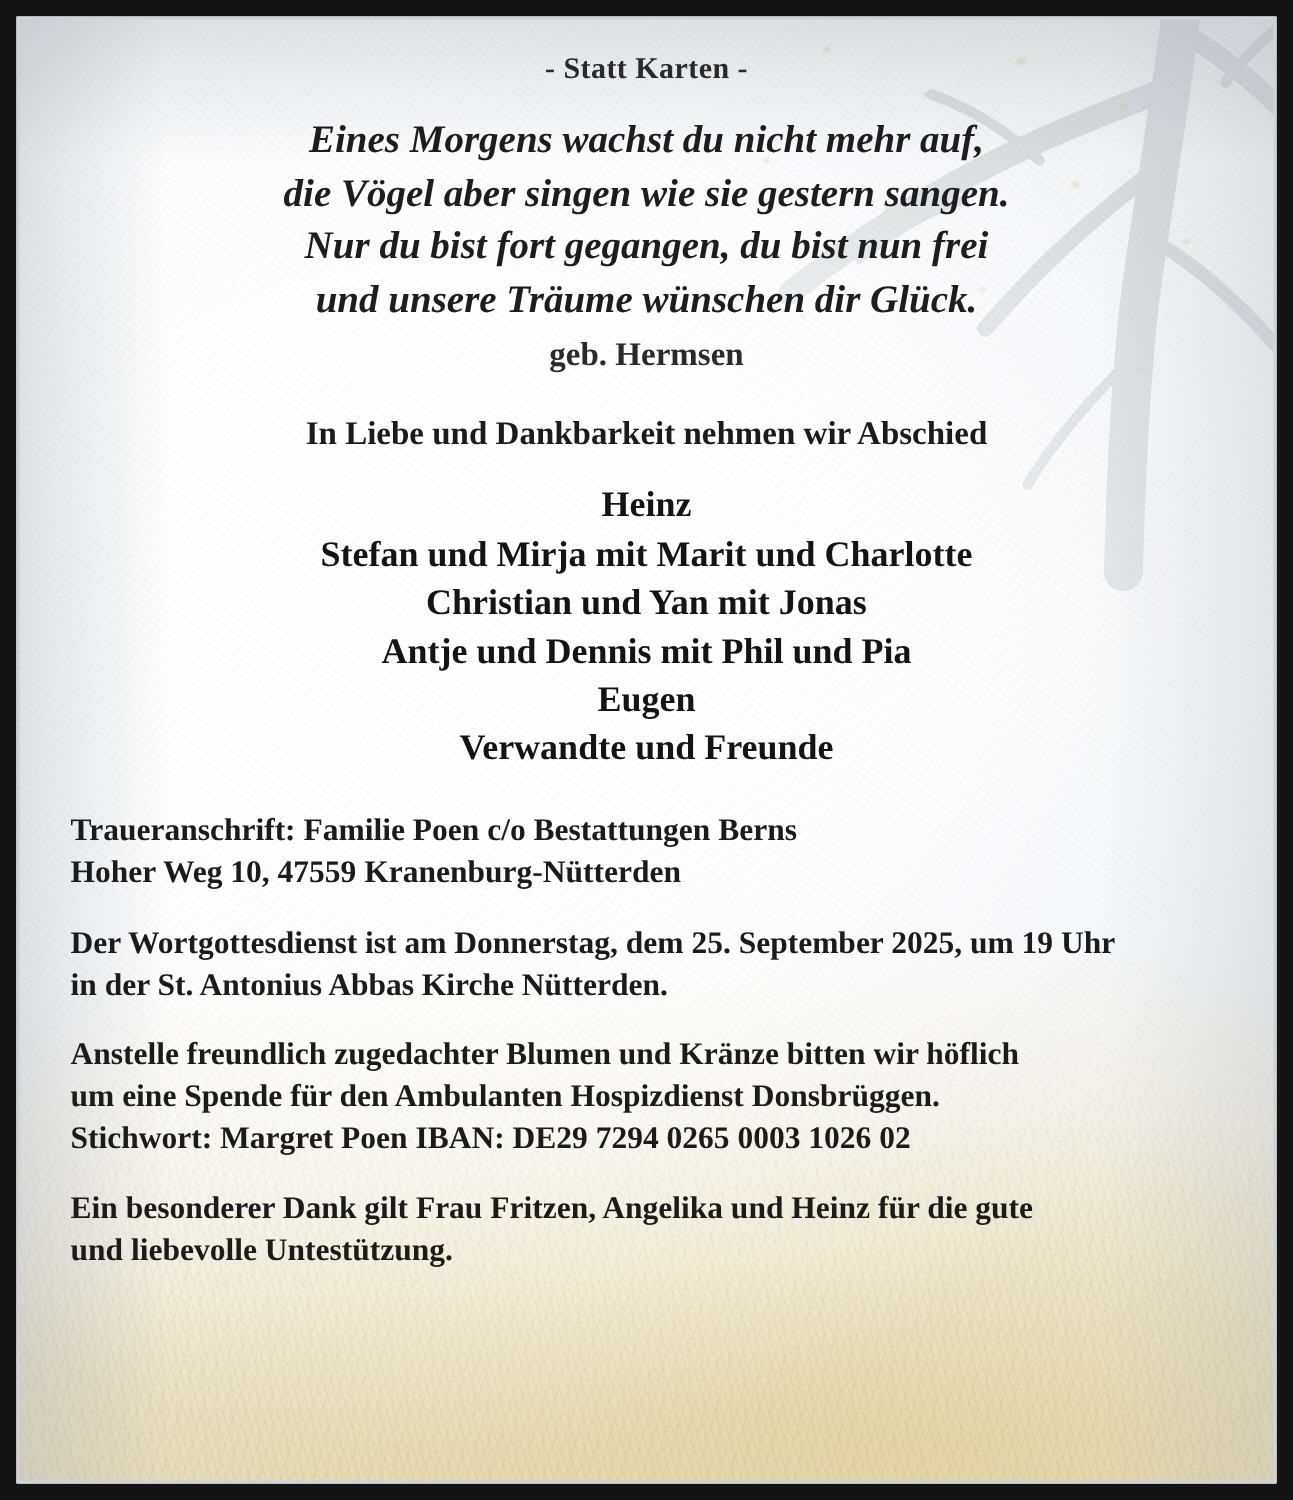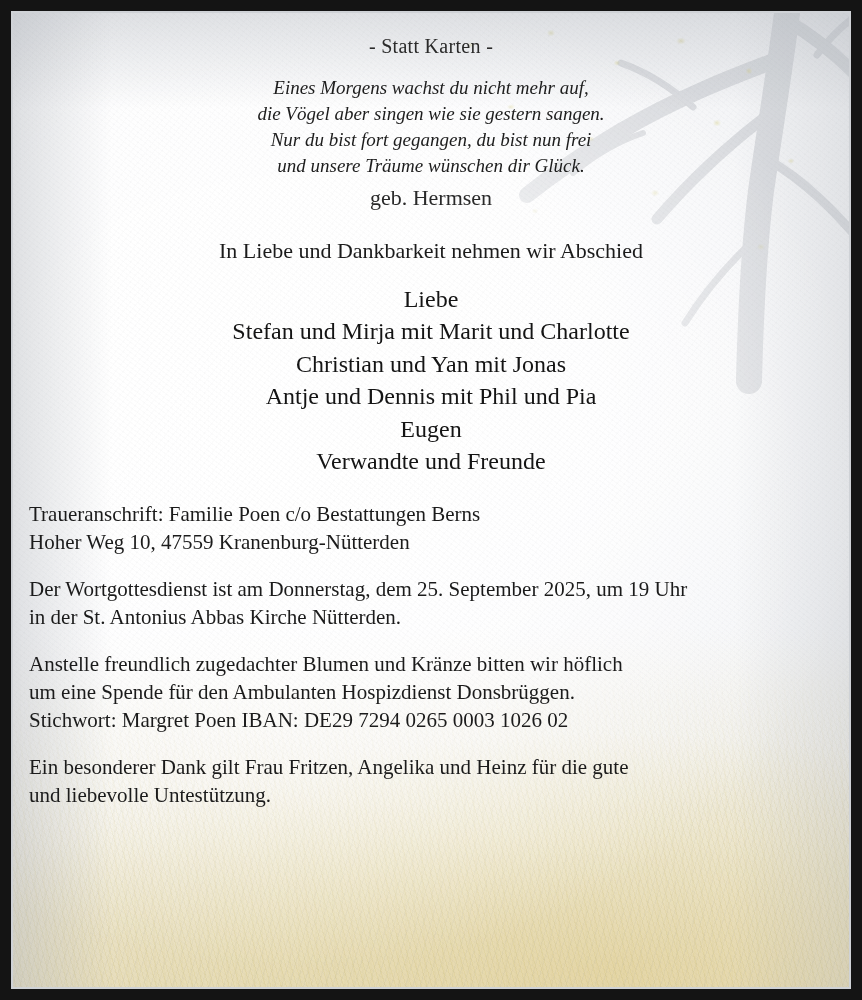--- a/index.html
+++ b/index.html
@@ -77,24 +77,24 @@
       linear-gradient(270deg, rgba(176,180,186,.26) 0%, rgba(255,255,255,0) 14%),
       linear-gradient(180deg, rgba(170,175,182,.34) 0%, rgba(255,255,255,0) 10%);
   }
   .bg-grain{
     position:absolute;inset:0;opacity:.30;
     background-image:
       repeating-linear-gradient(37deg, rgba(140,145,152,.12) 0 1px, rgba(255,255,255,0) 1px 4px),
       repeating-linear-gradient(127deg, rgba(150,152,158,.10) 0 1px, rgba(255,255,255,0) 1px 6px);
   }
   
-  .content{position:relative;z-index:4;padding:0 18px;height:100%;box-sizing:border-box;color:#1a1a1a;}
+  .content{position:relative;z-index:4;padding:0 36px;height:100%;box-sizing:border-box;color:#1a1a1a;font-weight:bold;}
   .centered{text-align:center;}
   .statt{font-size:20px;letter-spacing:.3px;padding-top:24px;color:#2a2a2a;}
-  .poem{margin-top:17px;font-style:italic;font-size:19px;line-height:1.37;color:#1d1d1d;}
+  .poem{margin-top:17px;font-style:italic;font-size:26px;line-height:1.37;color:#1d1d1d;}
   .poem div{white-space:nowrap;}
   .name{
     margin-top:24px;font-size:57px;line-height:1.04;
     letter-spacing:.5px;color:#0d0d0d;
   }
   .maiden{margin-top:6px;font-size:22px;color:#2a2a2a;}
   .dates{margin-top:9px;font-size:22.5px;letter-spacing:.2px;color:#16161a;}
   .dates .sym{font-size:21px;}
   .dates .gap{display:inline-block;width:16px;}
   .farewell{margin-top:27px;font-size:22px;color:#1b1b1b;}
@@ -148,21 +148,21 @@
         <div>Nur du bist fort gegangen, du bist nun frei</div>
         <div>und unsere Träume wünschen dir Glück.</div>
       </div>
 
       <div class="maiden">geb. Hermsen</div>
 
 
       <div class="farewell">In Liebe und Dankbarkeit nehmen wir Abschied</div>
 
       <div class="family">
-        <div>Liebe</div>
+        <div>Heinz</div>
         <div>Stefan und Mirja mit Marit und Charlotte</div>
         <div>Christian und Yan mit Jonas</div>
         <div>Antje und Dennis mit Phil und Pia</div>
         <div>Eugen</div>
         <div>Verwandte und Freunde</div>
       </div>
     </div>
 
     <div class="blocks">
 

